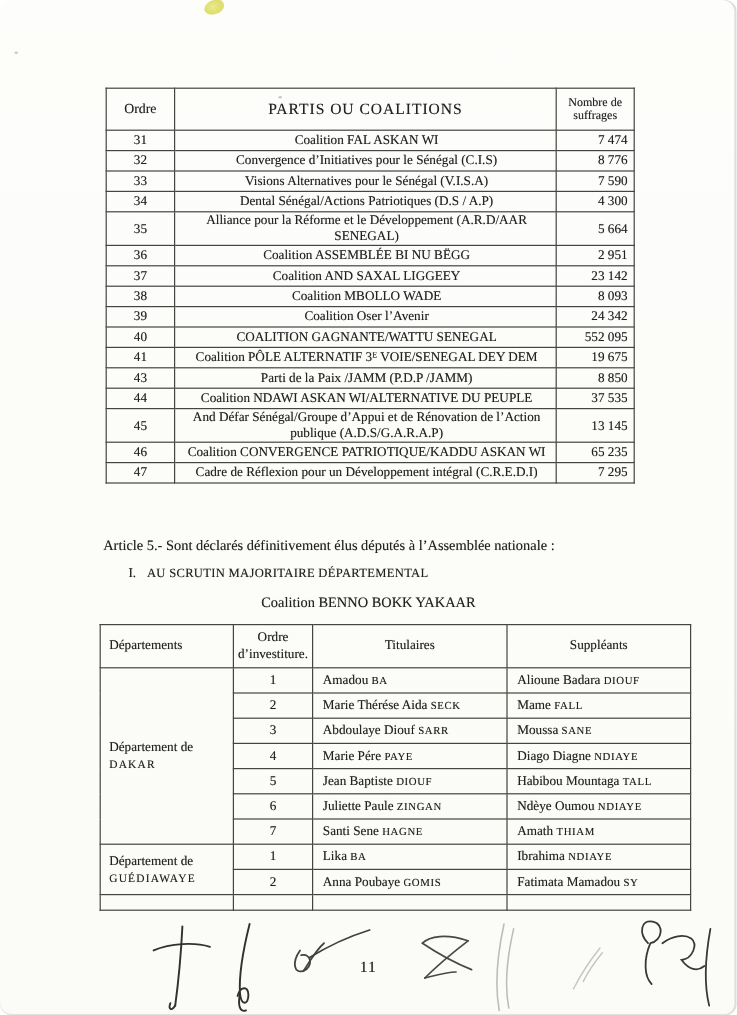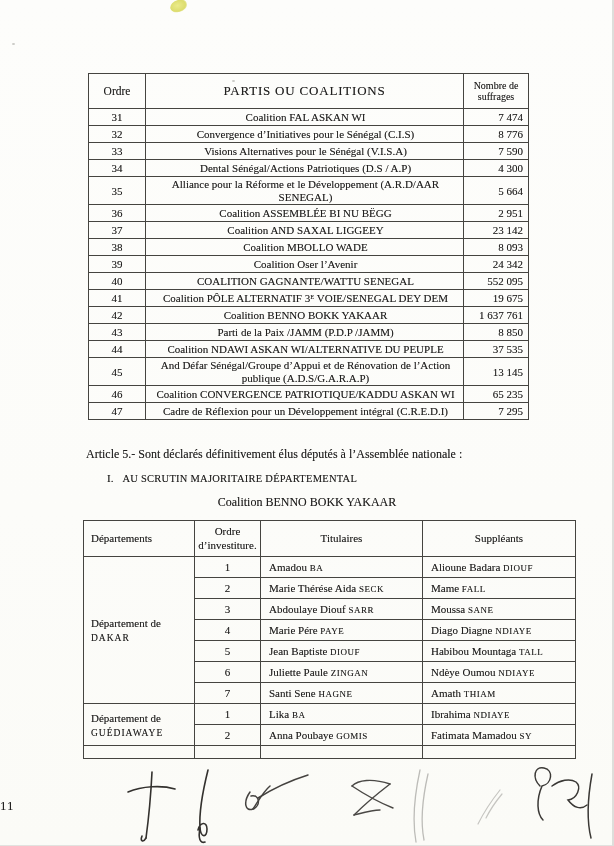--- a/index.html
+++ b/index.html
@@ -5,21 +5,21 @@
   html,body{margin:0;padding:0;background:#ffffff;}
   .page{
     position:relative;
     width:614px;height:846px;
     overflow:hidden;
     background:linear-gradient(180deg,#fdfdfb 0%,#fcfcf9 60%,#fbfbf7 100%);
     box-shadow:inset -2px 0 0 #dededb, inset 0 -1px 0 #e2e2df;
     font-family:"Liberation Serif","DejaVu Serif",serif;
     color:#222120;
   }
-  .scan-text{ text-shadow:0 0 0.6px rgba(45,45,45,.45); }
+  .scan-text{ text-shadow:0 0 0.6px rgba(45,45,45,.45);border-radius:10px; }
 
   
   .stain{
     position:absolute;left:170px;top:0px;width:17px;height:12px;
     background:radial-gradient(ellipse at 45% 45%,#e9e97e 0%,#d9d95f 60%,rgba(217,217,95,0) 100%);
     border-radius:60% 40% 55% 45%;
     transform:rotate(-12deg);
     opacity:.9;
   }
   .speck{position:absolute;background:#8b8b86;border-radius:50%;opacity:.45;}
@@ -59,21 +59,21 @@
   .t2 tbody tr.empty-row{height:13px;}
   .t2 th{font-weight:400;font-size:11px;text-align:center;line-height:1.2;}
   .t2 .dep{vertical-align:middle;text-align:left;padding-left:7px;}
   .t2 .dep .dep1{font-size:11px;}
   .t2 .dep .dep2{font-size:9.5px;letter-spacing:1px;margin-top:4px;}
   .t2 td.ord{text-align:center;}
   .t2 td.nm{text-align:left;padding-left:8px;}
   .t2 .sn{font-size:9px;letter-spacing:.5px;}
 
   
-  .page-number{position:absolute;left:0;top:798px;width:614px;font-size:13px;letter-spacing:1px;}
+  .page-number{position:absolute;left:0;top:798px;width:614px;text-align:center;font-size:13px;letter-spacing:1px;}
   .signatures{position:absolute;left:0;top:758px;width:614px;height:88px;}
 </style>
 </head>
 <body>
 
 <div class="page scan-text">
 
   <div class="stain"></div>
   <div class="speck" style="left:12px;top:43px;width:3px;height:2px;"></div>
   <div class="speck" style="left:232px;top:80px;width:3px;height:2px;"></div>
@@ -142,25 +142,20 @@
         </tr>
       <tr>
           <td class="c-ord">40</td>
           <td class="c-parti">COALITION GAGNANTE/WATTU SENEGAL</td>
           <td class="c-suf">552 095</td>
         </tr>
       <tr>
           <td class="c-ord">41</td>
           <td class="c-parti">Coalition PÔLE ALTERNATIF 3ᴱ VOIE/SENEGAL DEY DEM</td>
           <td class="c-suf">19 675</td>
-        </tr>
-      <tr>
-          <td class="c-ord">42</td>
-          <td class="c-parti">Coalition BENNO BOKK YAKAAR</td>
-          <td class="c-suf">1 637 761</td>
         </tr>
       <tr>
           <td class="c-ord">43</td>
           <td class="c-parti">Parti de la Paix /JAMM (P.D.P /JAMM)</td>
           <td class="c-suf">8 850</td>
         </tr>
       <tr>
           <td class="c-ord">44</td>
           <td class="c-parti">Coalition NDAWI ASKAN WI/ALTERNATIVE DU PEUPLE</td>
           <td class="c-suf">37 535</td>

